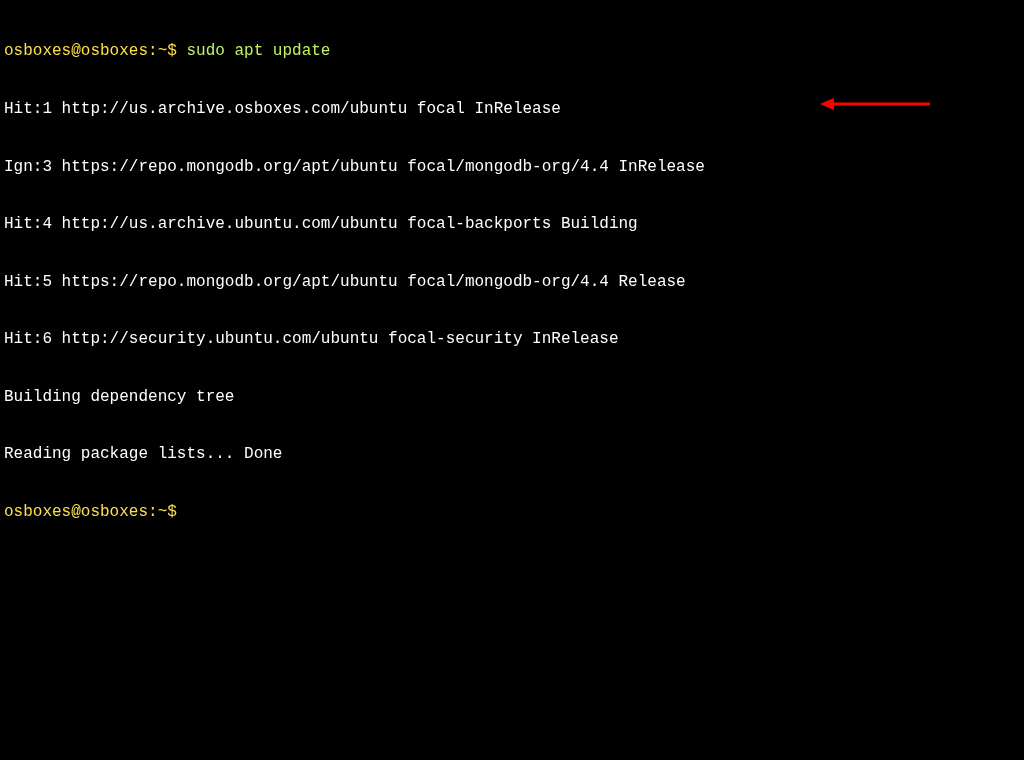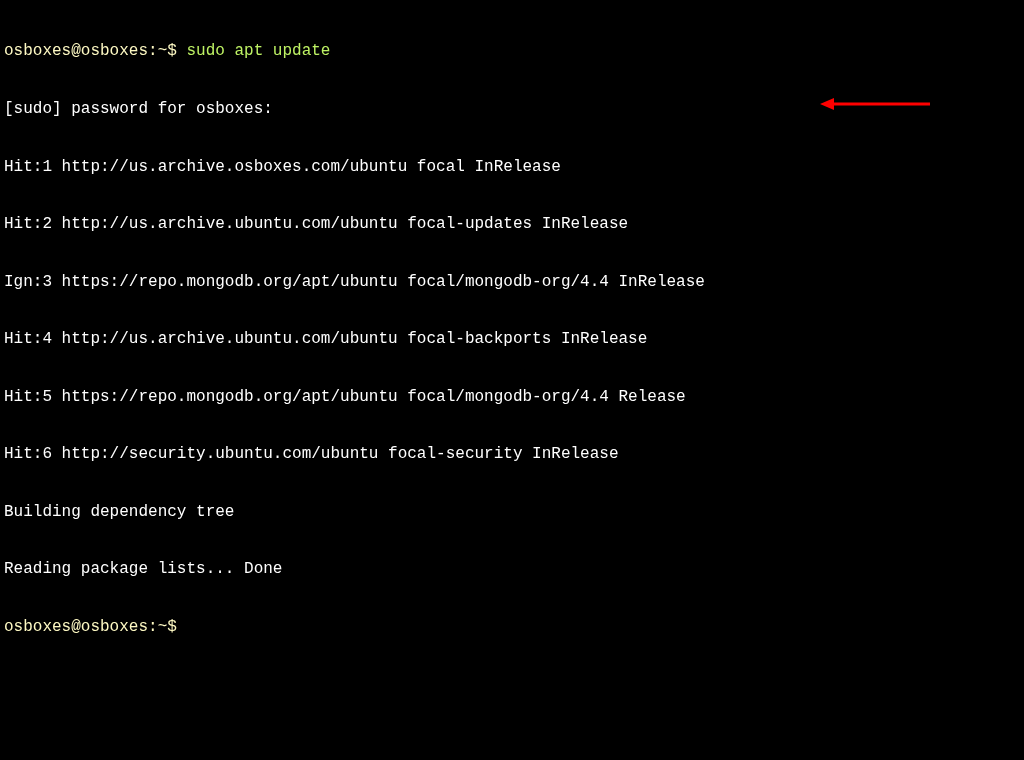--- a/index.html
+++ b/index.html
@@ -20,21 +20,21 @@
       position: relative;
     }
     .terminal {
       white-space: pre;
       word-wrap: break-word;
     }
     .line {
       display: block;
     }
     .prompt-user {
-      color: #fef9c3;
+      color: #fde047;
     }
     .command {
       color: #bef264;
     }
     .annotation-arrow {
       position: absolute;
       top: 94px;
       left: 820px;
       pointer-events: none;
     }
@@ -45,25 +45,23 @@
     }
     .arrow-head {
       fill: #ff0000;
     }
   </style>
 </head>
 <body>
 
 <div class="terminal">
   <span class="line"><span class="prompt-user">osboxes@osboxes:~$ </span><span class="command">sudo apt update</span></span>
-  <span class="line">[sudo] password for osboxes:</span>
   <span class="line">Hit:1 http://us.archive.osboxes.com/ubuntu focal InRelease</span>
-  <span class="line">Hit:2 http://us.archive.ubuntu.com/ubuntu focal-updates InRelease</span>
   <span class="line">Ign:3 https://repo.mongodb.org/apt/ubuntu focal/mongodb-org/4.4 InRelease</span>
-  <span class="line">Hit:4 http://us.archive.ubuntu.com/ubuntu focal-backports InRelease</span>
+  <span class="line">Hit:4 http://us.archive.ubuntu.com/ubuntu focal-backports Building</span>
   <span class="line">Hit:5 https://repo.mongodb.org/apt/ubuntu focal/mongodb-org/4.4 Release</span>
   <span class="line">Hit:6 http://security.ubuntu.com/ubuntu focal-security InRelease</span>
   <span class="line">Building dependency tree</span>
   <span class="line">Reading package lists... Done</span>
   <span class="line"><span class="prompt-user">osboxes@osboxes:~$ </span></span>
 </div>
 
 <svg class="annotation-arrow" width="110" height="20" viewBox="0 0 110 20">
   <line class="arrow-line" x1="110" y1="10" x2="10" y2="10"></line>
   <polygon class="arrow-head" points="0,10 14,4 14,16"></polygon>

